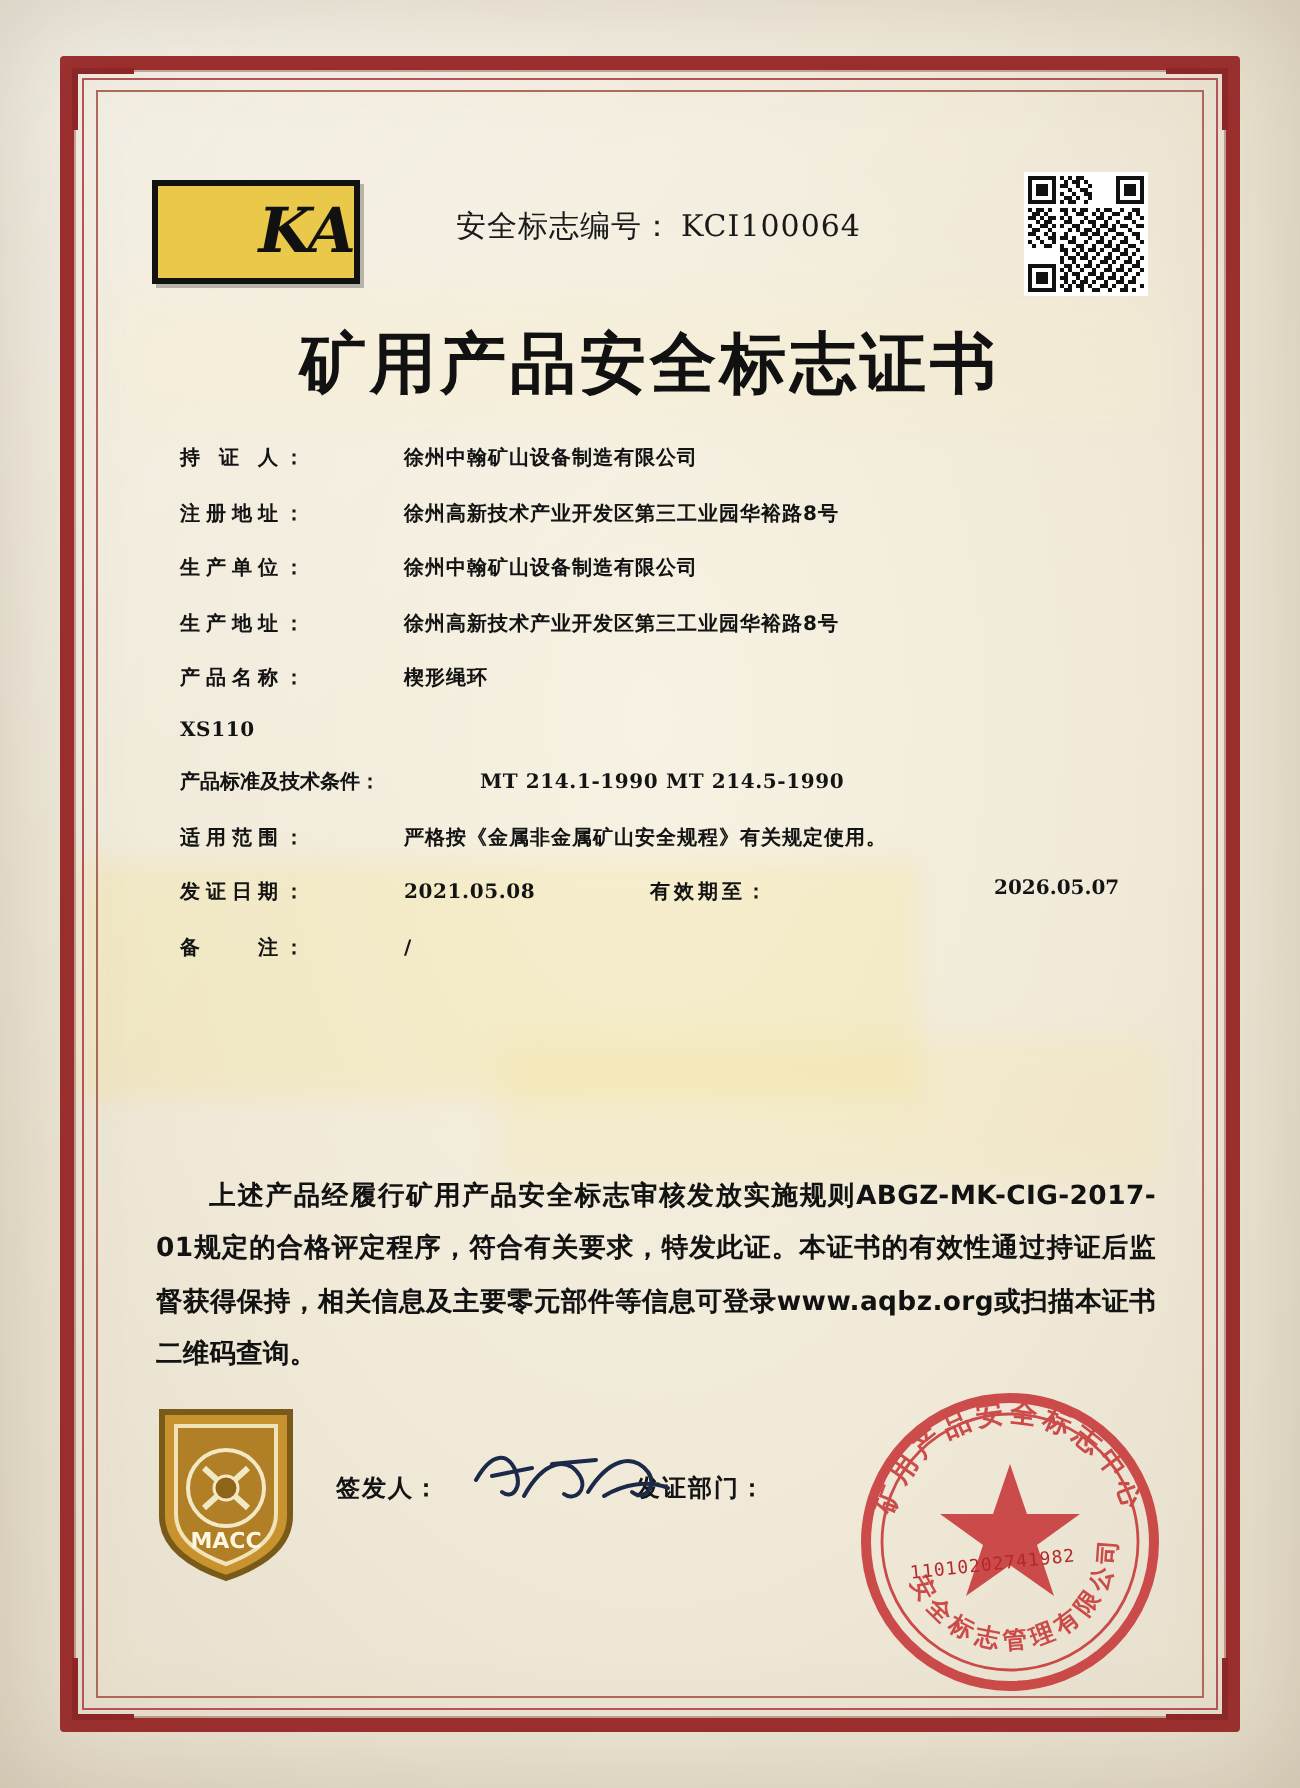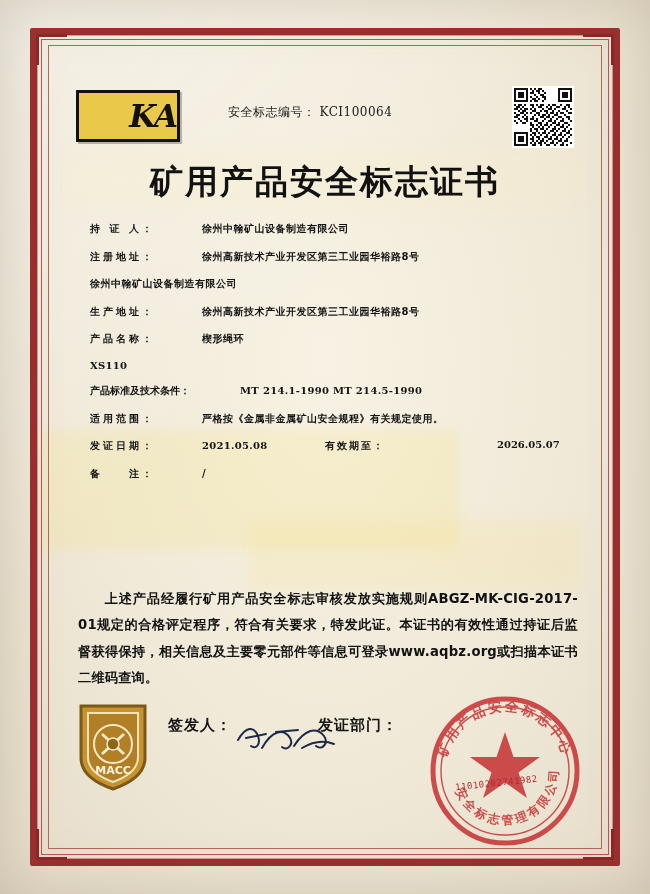--- a/index.html
+++ b/index.html
@@ -56,21 +56,21 @@
     display:flex;align-items:center;justify-content:flex-end;
     box-shadow:2px 2px 0 rgba(0,0,0,.25);
   }
   .logo span{
     font-family:"DejaVu Serif","Liberation Serif",serif;
     font-weight:bold;font-size:31px;color:#111;letter-spacing:-1px;
     font-style:italic;
   }
   .certno{
     position:absolute;left:228px;top:104px;
-    font-size:12px;color:#1a1a1a;letter-spacing:.5px;
+    font-size:15px;color:#1a1a1a;letter-spacing:.5px;
     font-family:"DejaVu Sans","Liberation Sans",sans-serif;
   }
   .certno .num{font-family:"DejaVu Serif","Liberation Serif",serif;margin-left:4px;}
 
   
   .qr{
     position:absolute;right:76px;top:86px;width:62px;height:62px;
     background:#fff;padding:2px;box-sizing:border-box;
   }
   .qr svg{display:block;}
@@ -109,21 +109,21 @@
     font-size:13.2px;line-height:2.0;color:#121212;
     text-align:justify;font-weight:bold;letter-spacing:.2px;
   }
   .statement .ind{display:inline-block;width:26px;}
 
   
   .badge{
     position:absolute;left:76px;top:700px;width:74px;height:92px;
   }
   .sign-row{
-    position:absolute;left:168px;top:716px;font-size:15px;font-weight:bold;color:#141414;
+    position:absolute;left:168px;top:736px;font-size:12px;font-weight:bold;color:#141414;
     letter-spacing:1px;
   }
   .sign-row .issuer{position:absolute;left:150px;top:0;white-space:nowrap;}
   .sig-script{
     position:absolute;left:232px;top:718px;width:110px;height:40px;
   }
   .stamp{
     position:absolute;right:60px;top:686px;width:170px;height:170px;
   }
   .stamp-num{
@@ -378,20 +378,21 @@
   <div class="fields">
     <div class="row">
       <div class="lab">持 证 人：</div>
       <div class="val">徐州中翰矿山设备制造有限公司</div>
     </div>
     <div class="row">
       <div class="lab">注册地址：</div>
       <div class="val">徐州高新技术产业开发区第三工业园华裕路8号</div>
     </div>
     <div class="row">
+      <div class="lab">生产单位：</div>
       <div class="val">徐州中翰矿山设备制造有限公司</div>
     </div>
     <div class="row">
       <div class="lab">生产地址：</div>
       <div class="val">徐州高新技术产业开发区第三工业园华裕路8号</div>
     </div>
     <div class="row">
       <div class="lab">产品名称：</div>
       <div class="val">楔形绳环</div>
     </div>

